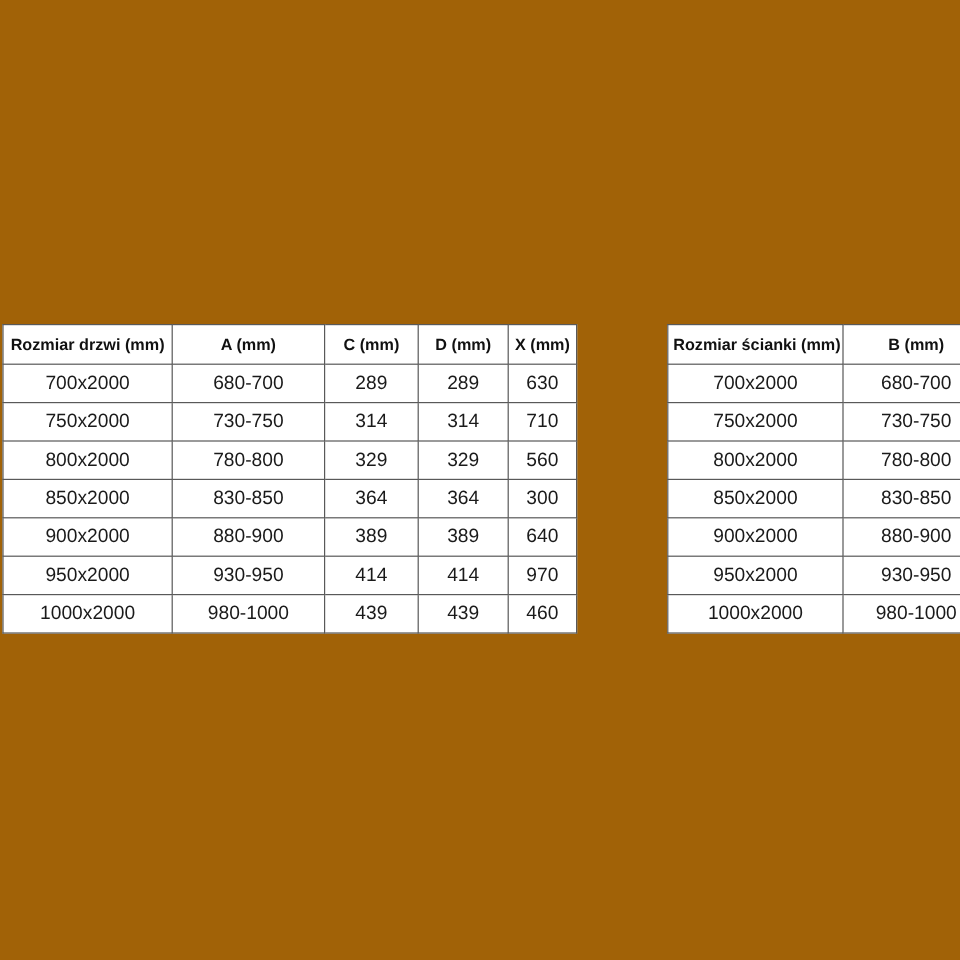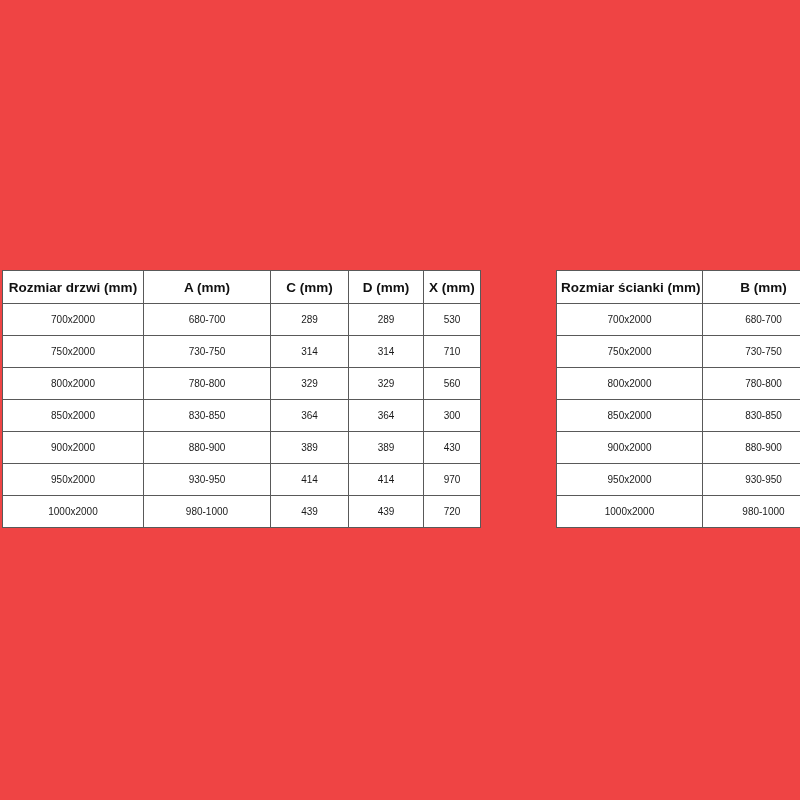--- a/index.html
+++ b/index.html
@@ -4,38 +4,38 @@
 <style>
   html, body {
     margin: 0;
     padding: 0;
     background: #ffffff;
   }
   .page {
     position: relative;
     width: 800px;
     height: 800px;
-    background: #ef4444;
+    background: #a16207;
     font-family: "Liberation Sans", sans-serif;
     color: #1a1a1a;
     overflow: hidden;
   }
   table.spec {
     position: absolute;
     border-collapse: collapse;
     table-layout: fixed;
     background: #ffffff;
   }
   table.spec th,
   table.spec td {
     border: 1px solid #595959;
     text-align: center;
     vertical-align: middle;
     padding: 0 4px;
-    font-size: 10px;
+    font-size: 16px;
     white-space: nowrap;
     overflow: hidden;
   }
   table.spec th {
     font-weight: bold;
     height: 32px;
     font-size: 13.5px;
     color: #111111;
   }
   table.spec td {
@@ -74,21 +74,21 @@
         <th>D (mm)</th>
         <th>X (mm)</th>
       </tr>
     </thead>
     <tbody>
       <tr>
         <td>700x2000</td>
         <td>680-700</td>
         <td>289</td>
         <td>289</td>
-        <td>530</td>
+        <td>630</td>
       </tr>
       <tr>
         <td>750x2000</td>
         <td>730-750</td>
         <td>314</td>
         <td>314</td>
         <td>710</td>
       </tr>
       <tr>
         <td>800x2000</td>
@@ -102,35 +102,35 @@
         <td>830-850</td>
         <td>364</td>
         <td>364</td>
         <td>300</td>
       </tr>
       <tr>
         <td>900x2000</td>
         <td>880-900</td>
         <td>389</td>
         <td>389</td>
-        <td>430</td>
+        <td>640</td>
       </tr>
       <tr>
         <td>950x2000</td>
         <td>930-950</td>
         <td>414</td>
         <td>414</td>
         <td>970</td>
       </tr>
       <tr>
         <td>1000x2000</td>
         <td>980-1000</td>
         <td>439</td>
         <td>439</td>
-        <td>720</td>
+        <td>460</td>
       </tr>
     </tbody>
   </table>
 
   <table class="spec" id="wall-table">
     <colgroup>
       <col style="width:146px">
       <col style="width:122px">
     </colgroup>
     <thead>

